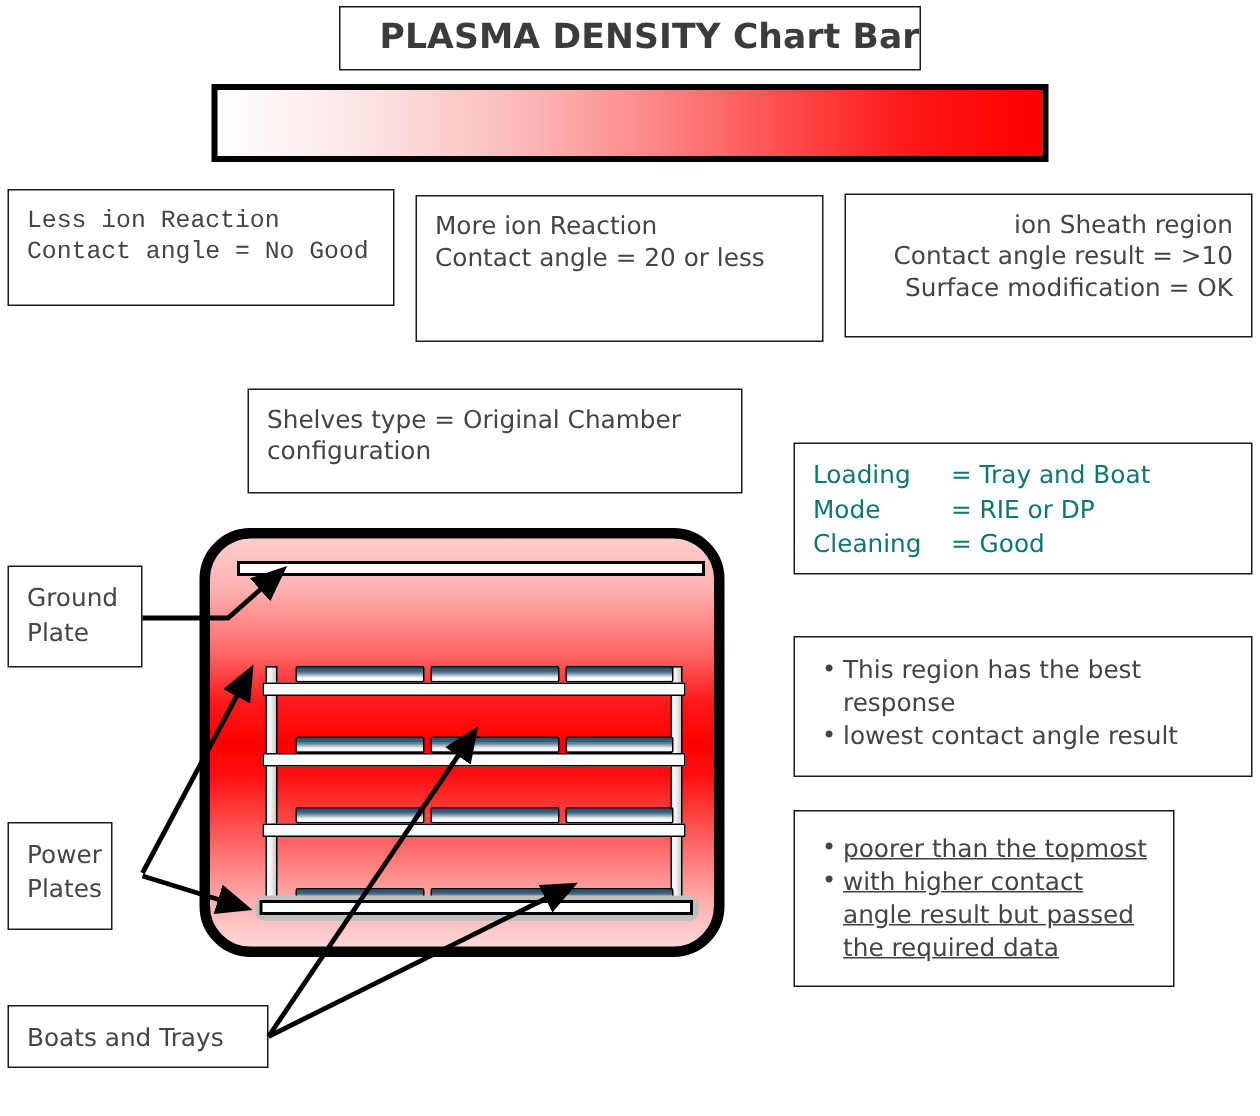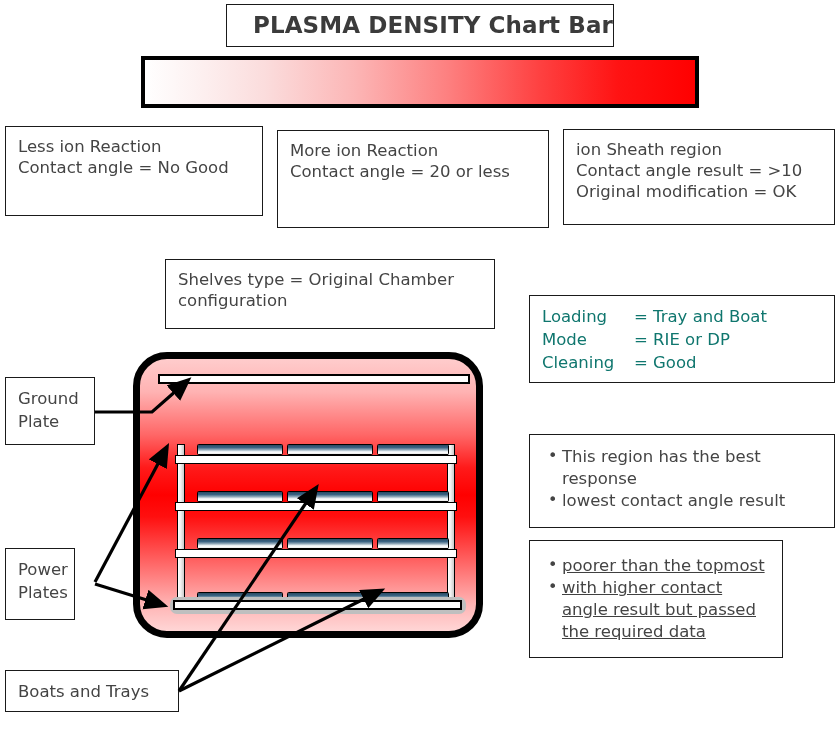--- a/index.html
+++ b/index.html
@@ -62,23 +62,23 @@
         #fdf0f0 10%,
         #fbdcdc 22%,
         #fcb6b6 38%,
         #fd8080 55%,
         #fe4040 72%,
         #ff1313 86%,
         #ff0000 100%);
   }
 
   
-  #legend-less  { left: 5px;   top: 126px; width: 258px; height: 90px; }
+  #legend-less  { left: 5px;   top: 126px; width: 258px; height: 78px; font-family: Liberation Mono, monospace; }
   #legend-more  { left: 277px; top: 130px; width: 272px; height: 98px; }
-  #legend-sheath{ left: 563px; top: 129px; width: 272px; height: 96px; }
+  #legend-sheath{ left: 563px; top: 129px; width: 272px; height: 96px; text-align: right; }
 
   
   #shelves-box { left: 165px; top: 259px; width: 330px; height: 70px; }
 
   
   #loading-box  { left: 529px; top: 295px; width: 306px; height: 88px; }
   #best-box     { left: 529px; top: 424px; width: 306px; height: 94px; }
   #poorer-box   { left: 529px; top: 540px; width: 254px; height: 118px; text-decoration: underline; }
 
   
@@ -249,21 +249,21 @@
 </div>
 
 <div class="box pad" id="legend-more">
   <div class="txt">More ion Reaction</div>
   <div class="txt">Contact angle = 20 or less</div>
 </div>
 
 <div class="box pad" id="legend-sheath">
   <div class="txt">ion Sheath region</div>
   <div class="txt">Contact angle result = &gt;10</div>
-  <div class="txt">Original modification = OK</div>
+  <div class="txt">Surface modification = OK</div>
 </div>
 
 <div class="box pad" id="shelves-box">
   <div class="txt">Shelves type = Original Chamber</div>
   <div class="txt">configuration</div>
 </div>
 
 <div class="box pad" id="loading-box">
   <div class="kv">
     <span>Loading</span>
@@ -272,21 +272,21 @@
   <div class="kv">
     <span>Mode</span>
     <span>= RIE or DP</span>
   </div>
   <div class="kv">
     <span>Cleaning</span>
     <span>= Good</span>
   </div>
 </div>
 
-<div class="box" id="best-box" style="padding:11px 14px 0 0;margin-top:10px;">
+<div class="box" id="best-box" style="padding:11px 14px 0 0;">
   <ul class="blist">
     <li>This region has the best response</li>
     <li>lowest contact angle result</li>
   </ul>
 </div>
 
 <div class="box" id="poorer-box" style="padding:14px 14px 0 0;">
   <ul class="blist">
     <li>poorer than the topmost</li>
     <li>with higher contact angle result but passed the required data</li>

